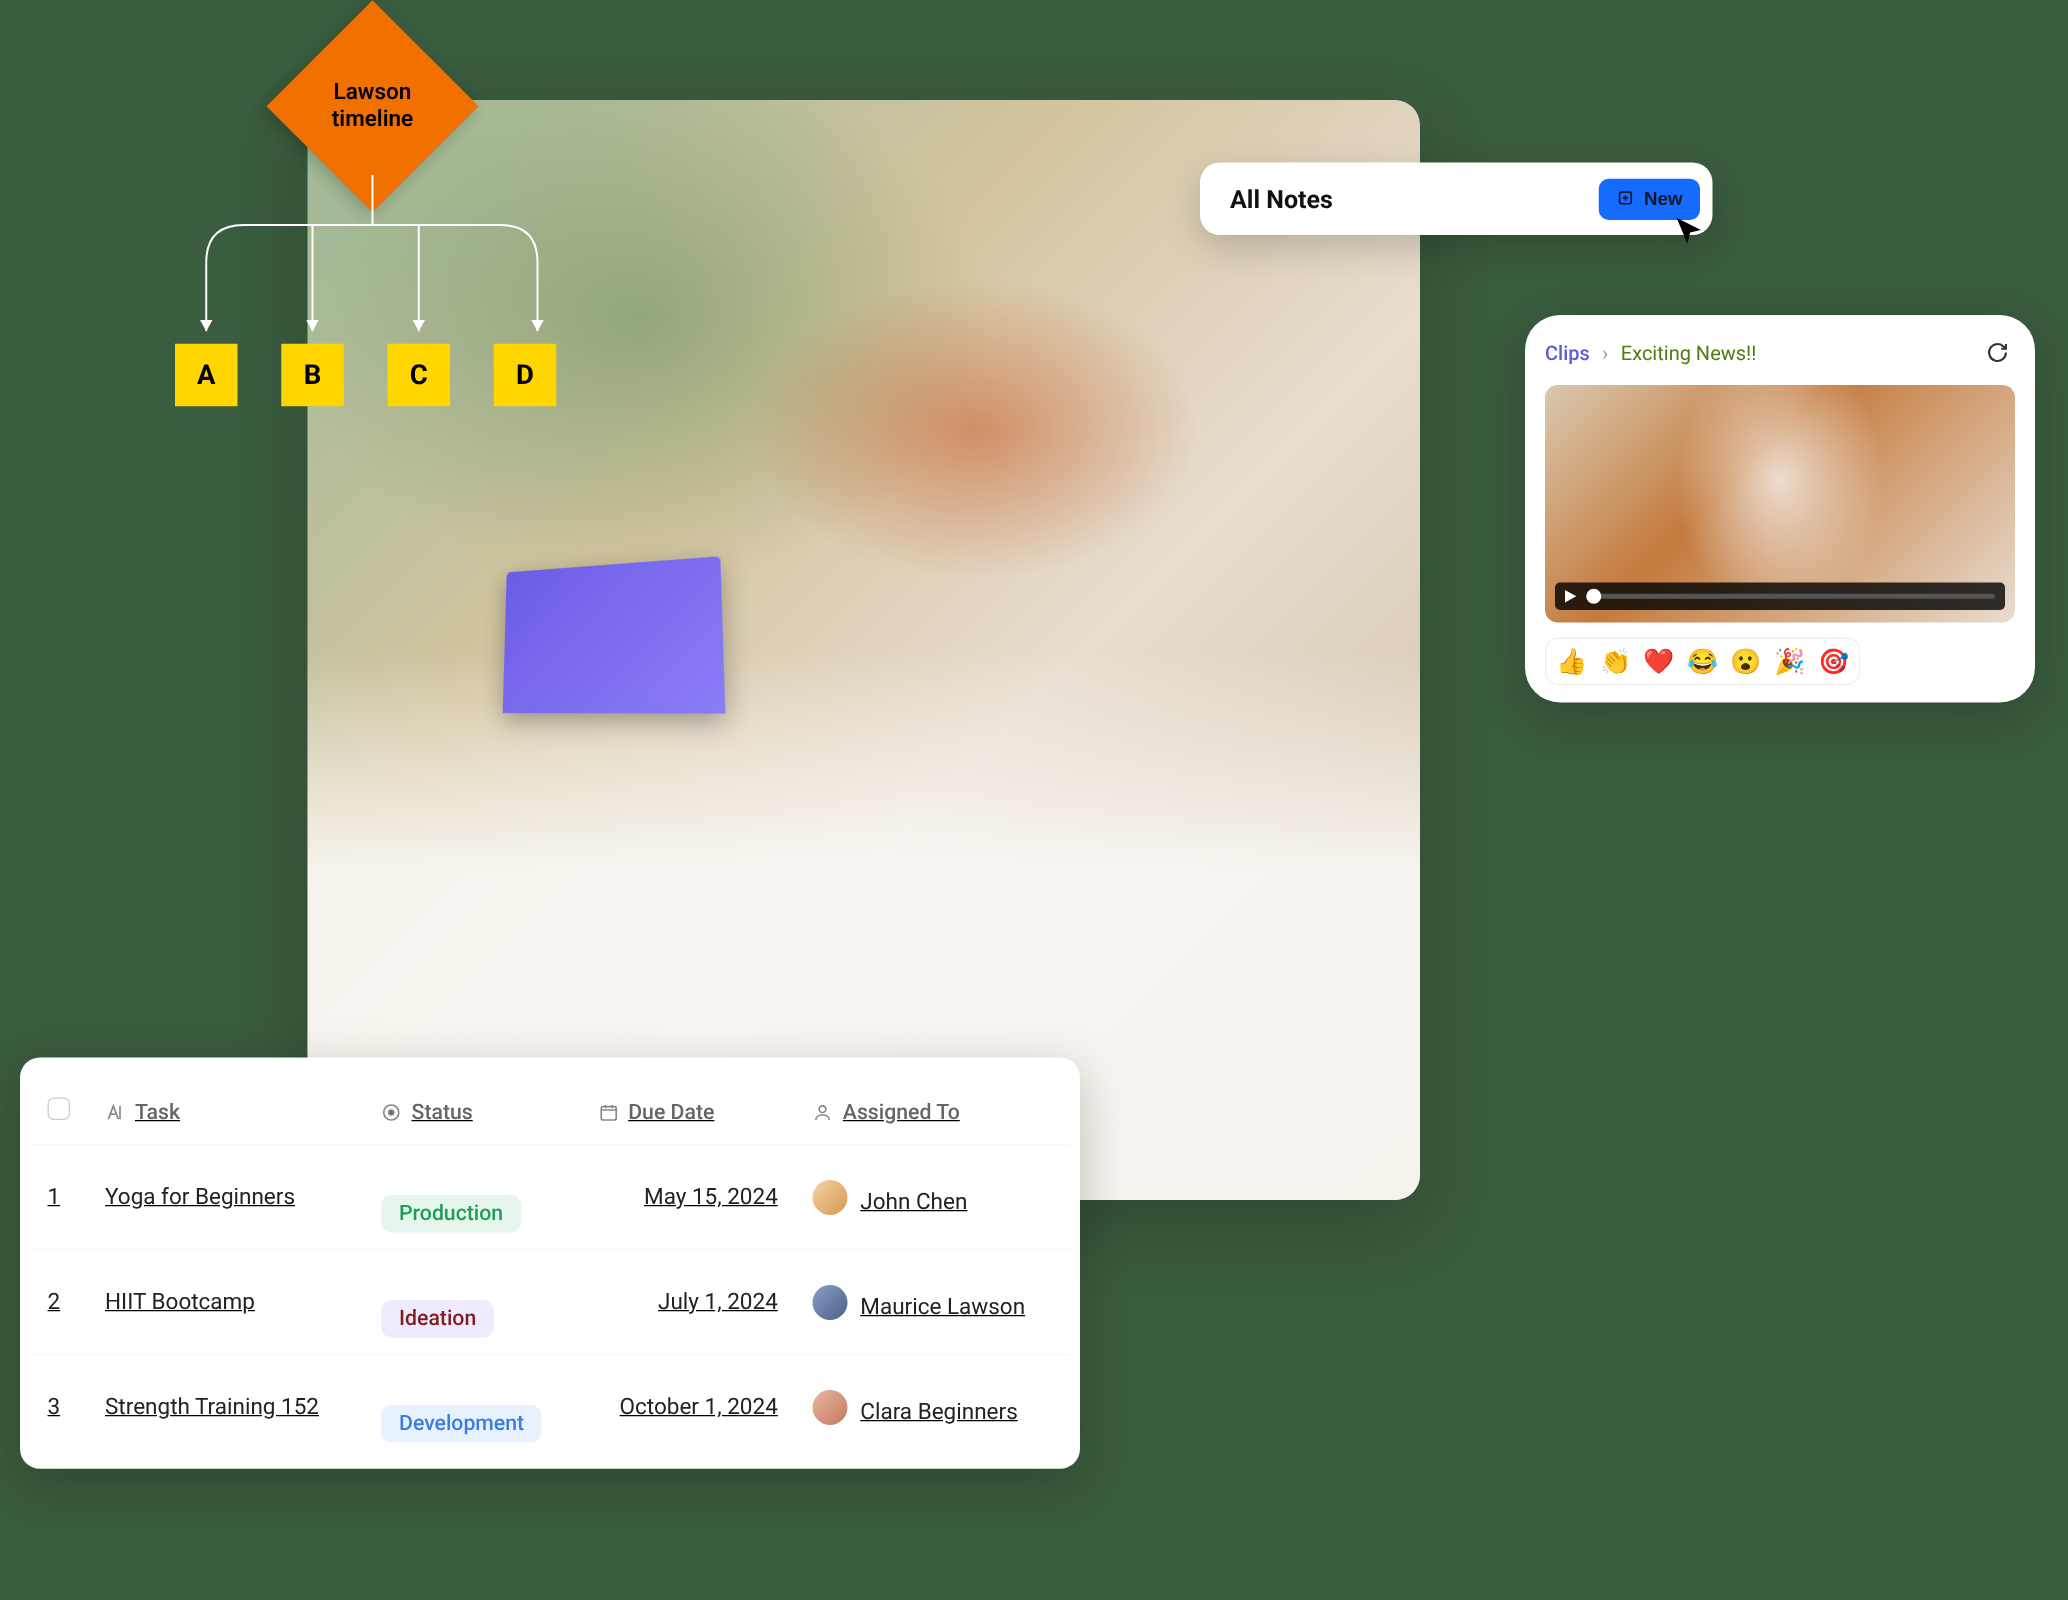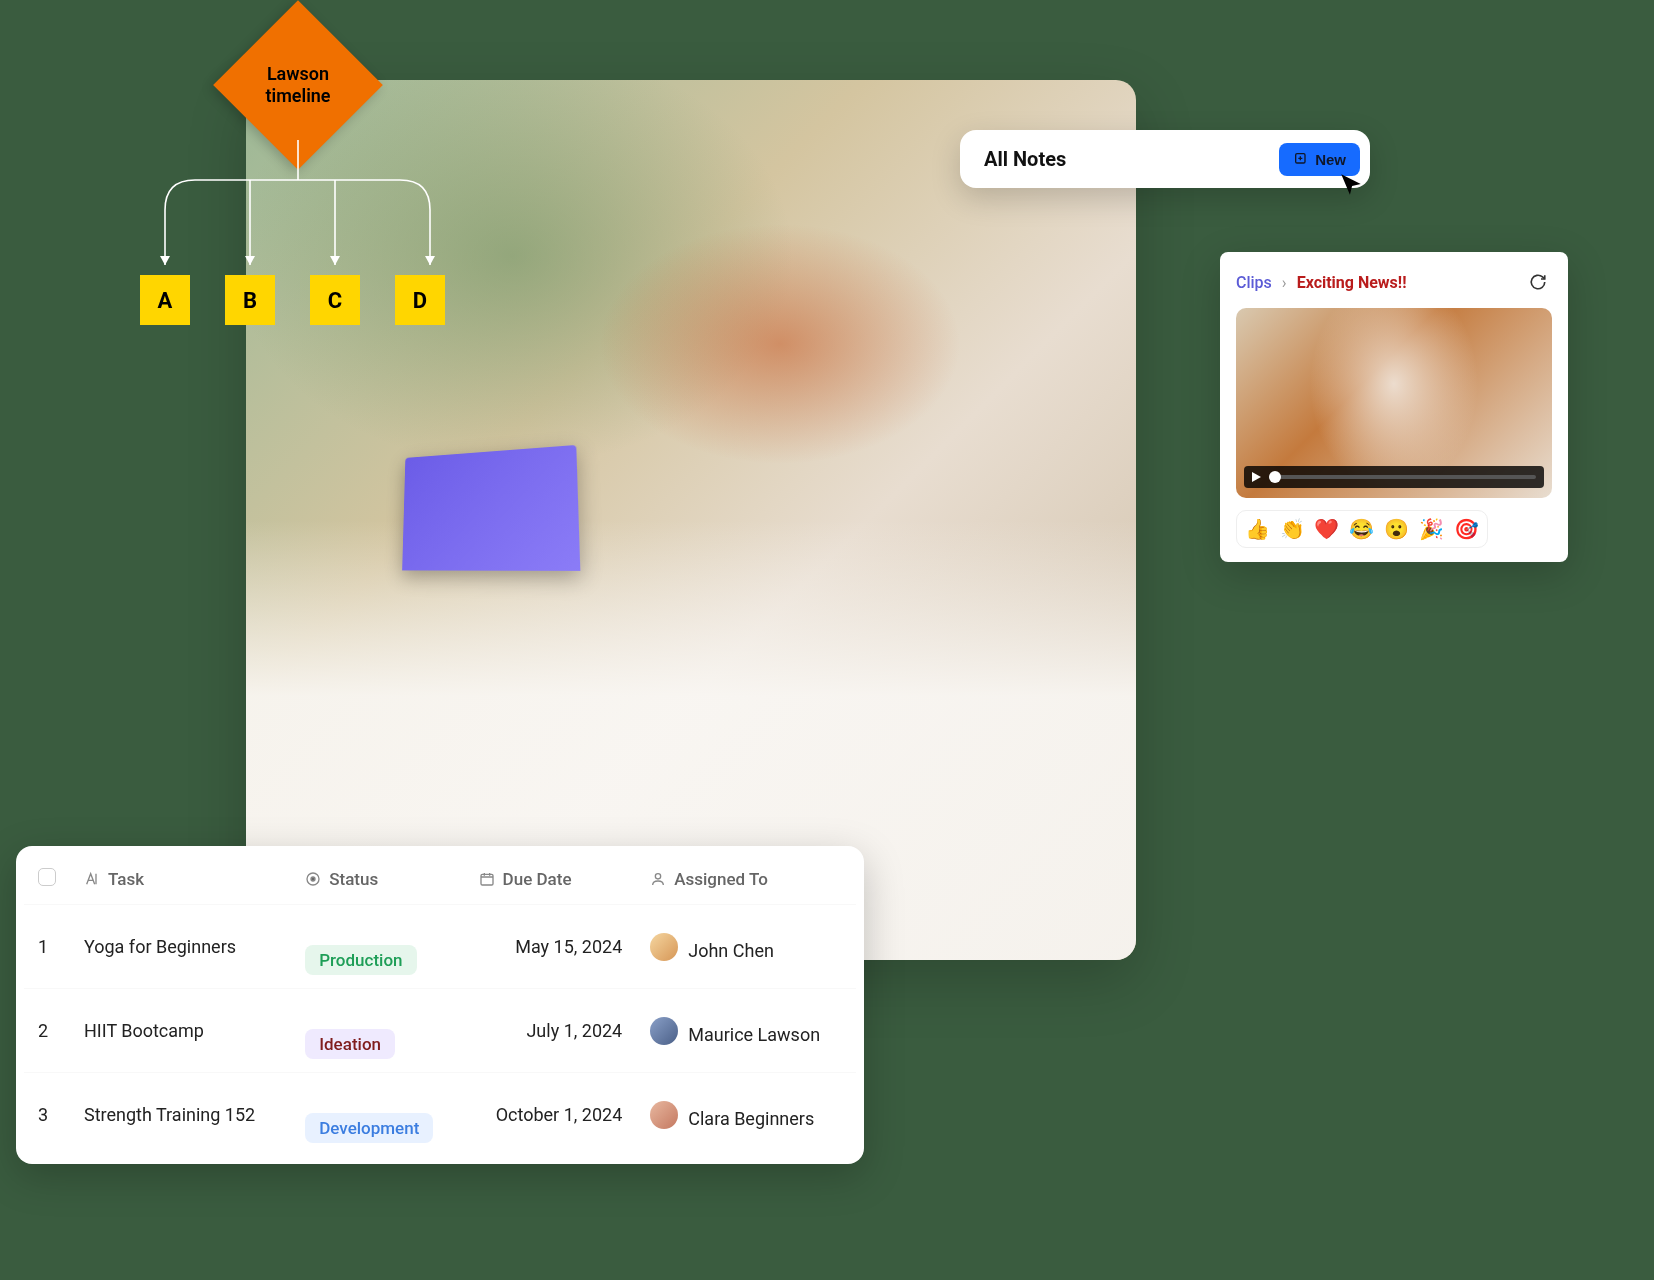--- a/index.html
+++ b/index.html
@@ -21,38 +21,38 @@
 .flow-a{left:0;}.flow-b{left:85px;}.flow-c{left:170px;}.flow-d{left:255px;}
 
 
 .notes-pill{position:absolute;left:960px;top:130px;width:410px;height:58px;background:#fff;border-radius:16px;box-shadow:0 10px 30px rgba(0,0,0,.18);display:flex;align-items:center;padding:0 10px 0 24px;justify-content:space-between;}
 .notes-title{font-size:20px;font-weight:700;color:#111;}
 .new-btn{background:#166bff;color:#0f172a;border:none;border-radius:8px;padding:8px 14px;font-size:15px;font-weight:600;display:flex;align-items:center;gap:6px;cursor:pointer;}
 .new-btn svg{width:16px;height:16px;}
 .cursor-icon{position:absolute;left:1338px;top:172px;}
 
 
-.clips-card{position:absolute;left:1220px;top:252px;width:348px;background:#fff;border-radius:8px;box-shadow:0 12px 40px rgba(0,0,0,.2);padding:16px 16px 14px;}
+.clips-card{position:absolute;left:1220px;top:252px;width:408px;background:#fff;border-radius:28px;box-shadow:0 12px 40px rgba(0,0,0,.2);padding:16px 16px 14px;}
 .clips-crumb{display:flex;align-items:center;gap:10px;font-size:16px;margin-bottom:12px;justify-content:space-between;}
 .clips-crumb-left{display:flex;align-items:center;gap:10px;}
 .crumb-root{color:#5b5bd6;font-weight:500;cursor:pointer;}
 .crumb-sep{color:#999;}
-.crumb-current{color:#b91c1c;font-weight:700;text-align:right;}
+.crumb-current{color:#4d7c0f;font-weight:400;text-align:right;}
 .refresh-btn{width:28px;height:28px;display:flex;align-items:center;justify-content:center;cursor:pointer;color:#333;}
 .video-thumb{width:100%;height:190px;border-radius:10px;background:linear-gradient(135deg,#d9c9b0 0%,#c47a3d 40%,#e8ddd0 100%);position:relative;overflow:hidden;}
 .video-thumb::before{content:"";position:absolute;inset:0;background:radial-gradient(ellipse 140px 180px at 50% 40%,rgba(240,230,220,.9) 0%,transparent 60%);}
 .vid-controls{position:absolute;left:8px;right:8px;bottom:10px;height:22px;background:rgba(0,0,0,.8);border-radius:4px;display:flex;align-items:center;padding:0 8px;gap:8px;}
 .play-tri{width:0;height:0;border-left:9px solid #fff;border-top:5px solid transparent;border-bottom:5px solid transparent;}
 .vid-track{flex:1;height:4px;background:#555;border-radius:2px;position:relative;}
 .vid-track::before{content:"";position:absolute;left:0;top:-4px;width:12px;height:12px;background:#fff;border-radius:50%;}
 .reactions{display:flex;gap:10px;margin-top:12px;padding:6px 8px;border:1px solid #eee;border-radius:10px;width:fit-content;font-size:20px;}
 .reaction{cursor:pointer;}
 
 
-.task-table{position:absolute;left:16px;top:846px;width:848px;background:#fff;border-radius:16px;box-shadow:0 12px 40px rgba(0,0,0,.22);padding:14px 8px 8px;}
+.task-table{position:absolute;left:16px;top:846px;width:848px;background:#fff;border-radius:16px;box-shadow:0 12px 40px rgba(0,0,0,.22);padding:24px 8px 8px;text-decoration:underline;}
 .task-table table{width:100%;border-collapse:collapse;}
 .task-table th{text-align:left;font-size:17px;font-weight:500;color:#666;padding:8px 14px 14px;}
 .task-table th .hdr{display:flex;align-items:center;gap:8px;}
 .task-table th svg{width:16px;height:16px;stroke:#888;}
 .checkbox-hdr{width:40px;}
 .hdr-check{width:18px;height:18px;border:1.5px solid #ccc;border-radius:5px;display:inline-block;}
 .task-table td{font-size:18px;color:#222;padding:13px 14px;border-top:1px solid #f8f8f8;}
 .row-num{color:#aaa;font-size:16px;width:40px;}
 .status-pill{display:inline-block;padding:5px 14px;border-radius:8px;font-size:17px;font-weight:500;margin-top:27px;}
 .st-production{background:#e6f6ec;color:#1e9e57;}

